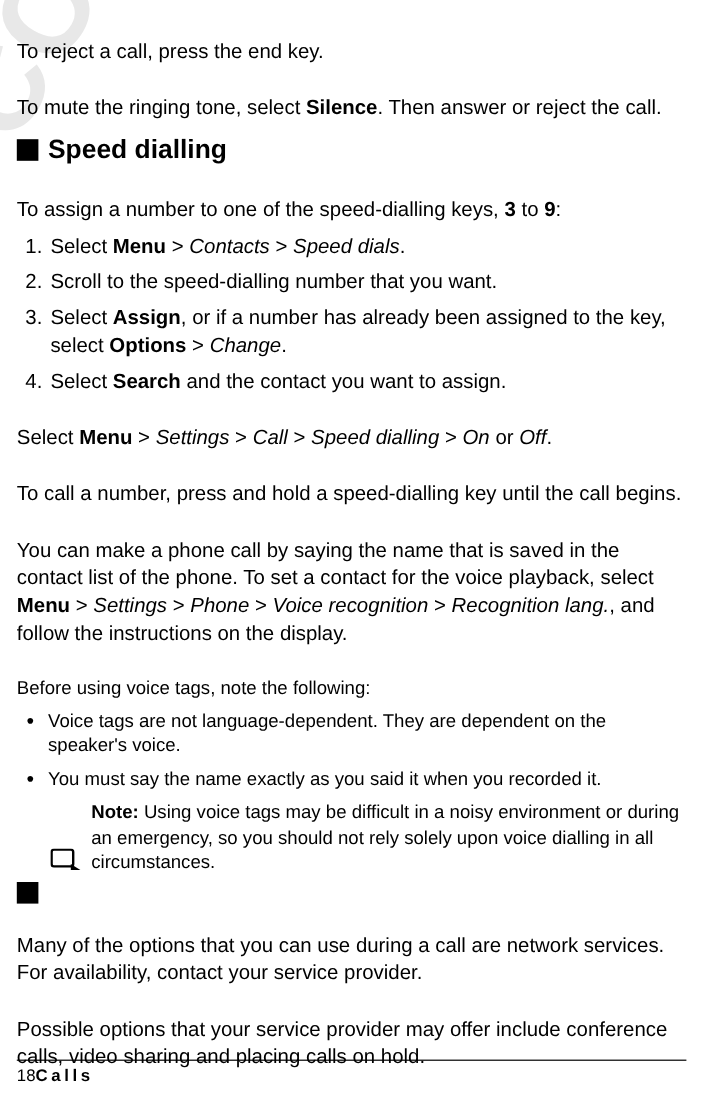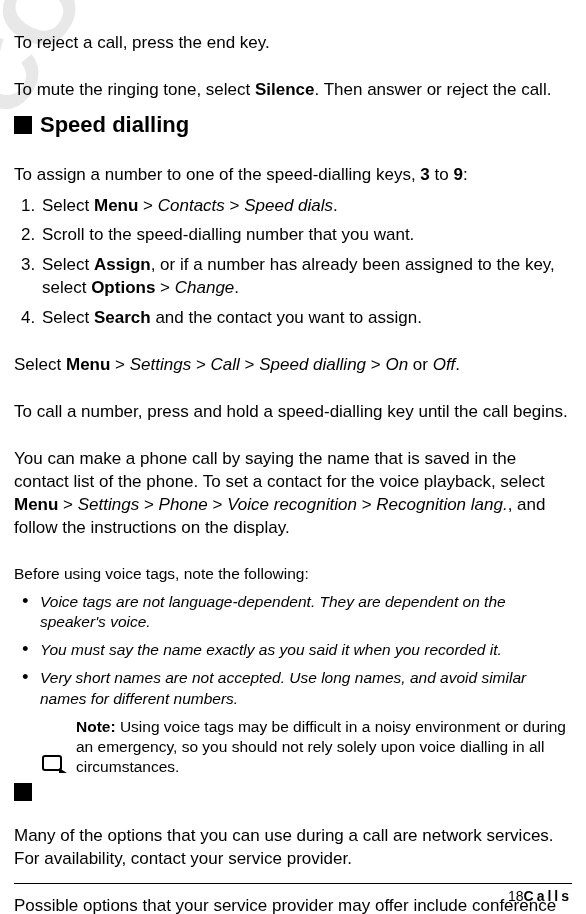--- a/index.html
+++ b/index.html
@@ -28,28 +28,28 @@
       letter-spacing: 2px;
     }
     .content { position: relative; z-index: 1; }
     p { margin-bottom: 8px; margin-top: 24px; }
     .section-head { display: flex; align-items: center; margin-top: 6px; margin-bottom: 4px; }
     .sq { display: inline-block; width: 18px; height: 18px; background: #000; margin-right: 8px; flex-shrink: 0; }
     .section-head h2 { font-size: 22px; font-weight: bold; }
     .section-head h2.smallhead { font-size: 22px; }
     ol { list-style: decimal; padding-left: 26px; margin-bottom: 8px; }
     ol li { margin-bottom: 7px; padding-left: 2px; }
-    ul.bul { list-style: none; padding-left: 0; margin-bottom: 4px; font-style: italic; }
+    ul.bul { list-style: none; padding-left: 0; margin-bottom: 4px; }
     ul.bul li { padding-left: 26px; position: relative; margin-bottom: 8px; font-size: 15.5px; line-height: 1.3; }
     ul.bul li:before { content: "•"; position: absolute; left: 8px; top: -2px; font-size: 18px; }
     .small { font-size: 15.5px; line-height: 1.3; }
     .noteblock { display: flex; align-items: flex-end; margin: 4px 0 6px 28px; }
     .noteicon { width: 26px; height: 22px; flex-shrink: 0; margin-right: 8px; margin-top: 2px; }
     .notetext { font-size: 15.5px; line-height: 1.3; }
-    .footer { position: absolute; bottom: 8px; left: 14px; right: 14px; display: flex; justify-content: flex-end; font-size: 14px; }
+    .footer { position: absolute; bottom: 8px; left: 14px; right: 14px; display: flex; justify-content: flex-start; font-size: 14px; }
     .footer .right { letter-spacing: 3px; font-weight: bold; }
     b { font-weight: bold; }
     i { font-style: italic; }
     .footerline { position: absolute; bottom: 30px; left: 14px; right: 14px; border-top: 1px solid #000; }
   </style>
 </head>
 <body>
 
 <div class="watermark">FCC Draft</div>
 
@@ -93,21 +93,20 @@
 
   <p>
     <span>You can make a phone call by saying the name that is saved in the contact list of the phone. To set a contact for the voice playback, select </span><b>Menu</b><span> &gt; </span><i>Settings</i><span> &gt; </span><i>Phone</i><span> &gt; </span><i>Voice recognition</i><span> &gt; </span><i>Recognition lang.</i><span>, and follow the instructions on the display.</span>
   </p>
 
   <p class="small">Before using voice tags, note the following:</p>
 
   <ul class="bul">
     <li>Voice tags are not language-dependent. They are dependent on the speaker's voice.</li>
     <li>You must say the name exactly as you said it when you recorded it.</li>
-    <li>Very short names are not accepted. Use long names, and avoid similar names for different numbers.</li>
   </ul>
 
   <div class="noteblock">
     <svg class="noteicon" viewBox="0 0 26 22">
       <rect x="1" y="1" width="18" height="14" rx="2" fill="none" stroke="#000" stroke-width="2"></rect>
       <path d="M 17 13 L 25 18 L 17 18 Z" fill="#000"></path>
     </svg>
     <div class="notetext">
       <b>Note:</b><span> Using voice tags may be difficult in a noisy environment or during an emergency, so you should not rely solely upon voice dialling in all circumstances.</span>
     </div>

